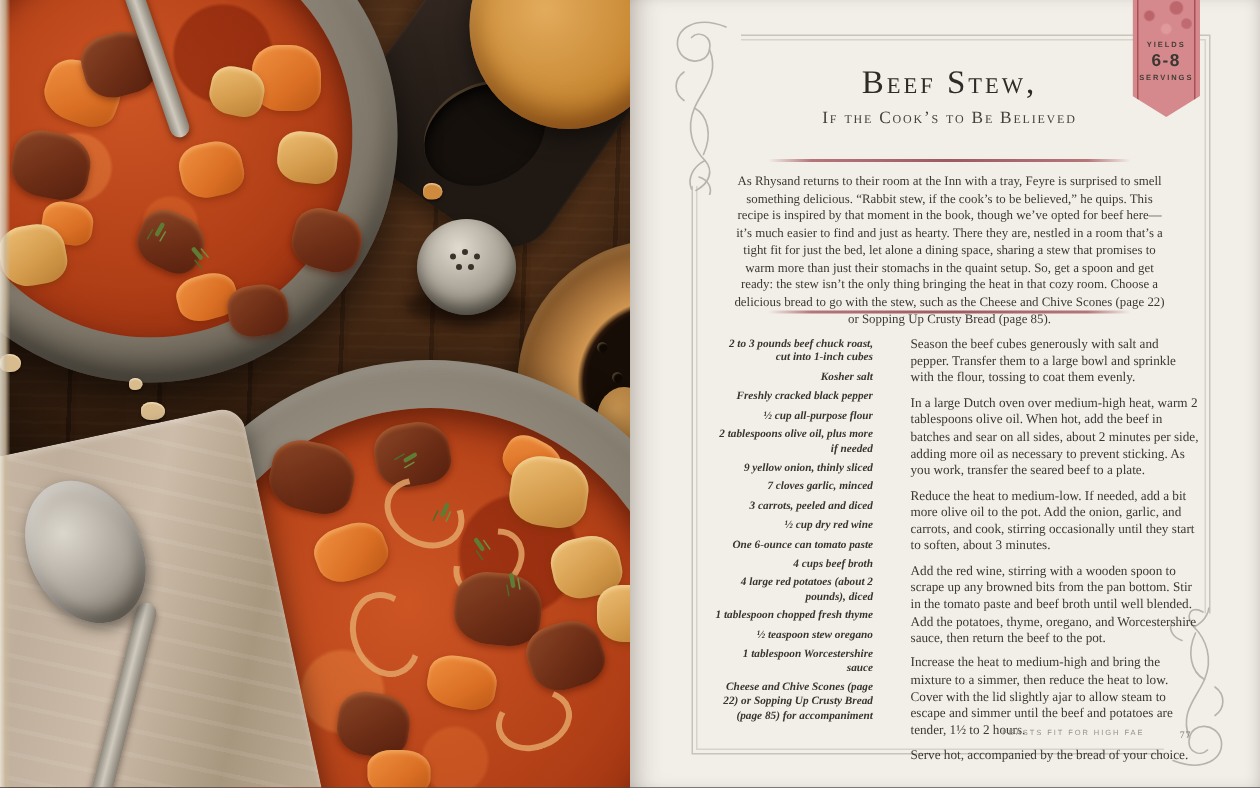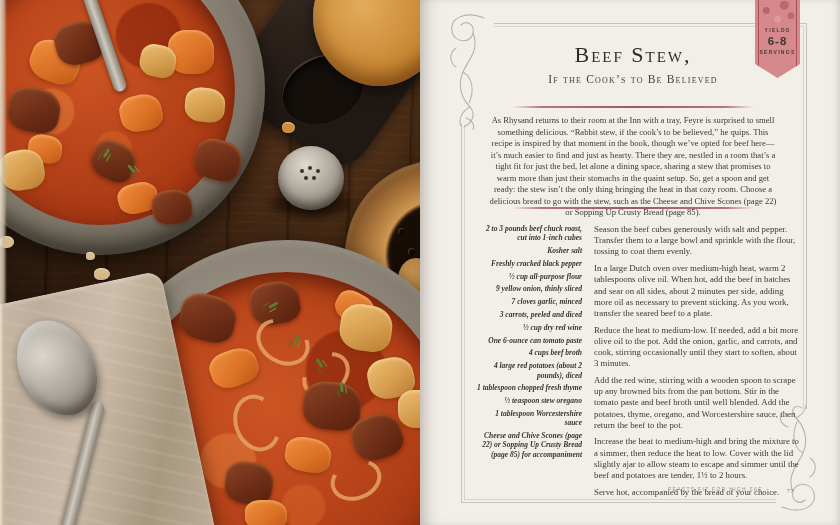--- a/index.html
+++ b/index.html
@@ -97,21 +97,21 @@
   .recipe-title{position:absolute;top:42px;left:41px;width:344px;margin:0;text-align:center;
     font-variant:small-caps;font-weight:500;font-size:22px;letter-spacing:2px;color:#2f2c27;}
   .recipe-subtitle{position:absolute;top:73px;left:41px;width:344px;margin:0;text-align:center;
     font-variant:small-caps;font-weight:500;font-size:11.5px;letter-spacing:1.2px;color:#45413b;}
   .divider{position:absolute;left:92px;width:242px;height:2px;border-radius:1px;
     background:linear-gradient(90deg, rgba(181,118,122,0), #b5767a 12%, #9d5a61 50%, #b5767a 88%, rgba(181,118,122,0));}
   .divider.top{top:106px;}
   .divider.bottom{top:207px;}
   .intro{position:absolute;top:115px;left:67px;width:292px;margin:0;text-align:center;
     font-size:8.6px;line-height:11.5px;color:#3c3833;}
-  .columns{position:absolute;top:224px;left:56px;right:40px;display:flex;gap:12px;}
+  .columns{position:absolute;top:224px;left:56px;right:40px;display:flex;gap:25px;}
   .ingredients{width:106px;flex:0 0 106px;text-align:right;}
   .ingredient{font-style:italic;font-weight:700;font-size:7.5px;line-height:9.3px;margin-bottom:3.5px;color:#38342e;}
   .instructions{flex:1;}
   .step{font-size:8.8px;line-height:11.2px;margin-bottom:5.5px;color:#3c3833;}
   .footer-chapter{position:absolute;right:77px;bottom:33px;font-size:5px;letter-spacing:1.3px;
     text-transform:uppercase;color:#94908a;font-family:"Liberation Sans",sans-serif;}
   .page-number{position:absolute;right:46px;bottom:31px;font-size:6.5px;letter-spacing:.5px;color:#807c74;}
 </style>
 </head>
 <body>
@@ -230,20 +230,21 @@
     <div class="divider top"></div>
     <p class="intro">As Rhysand returns to their room at the Inn with a tray, Feyre is surprised to smell something delicious. “Rabbit stew, if the cook’s to be believed,” he quips. This recipe is inspired by that moment in the book, though we’ve opted for beef here—it’s much easier to find and just as hearty. There they are, nestled in a room that’s a tight fit for just the bed, let alone a dining space, sharing a stew that promises to warm more than just their stomachs in the quaint setup. So, get a spoon and get ready: the stew isn’t the only thing bringing the heat in that cozy room. Choose a delicious bread to go with the stew, such as the Cheese and Chive Scones (page 22) or Sopping Up Crusty Bread (page 85).</p>
     <div class="divider bottom"></div>
 
     <div class="columns">
       <div class="ingredients">
           <div class="ingredient">2 to 3 pounds beef chuck roast, cut into 1-inch cubes</div>
           <div class="ingredient">Kosher salt</div>
           <div class="ingredient">Freshly cracked black pepper</div>
           <div class="ingredient">½ cup all-purpose flour</div>
+          <div class="ingredient">2 tablespoons olive oil, plus more if needed</div>
           <div class="ingredient">9 yellow onion, thinly sliced</div>
           <div class="ingredient">7 cloves garlic, minced</div>
           <div class="ingredient">3 carrots, peeled and diced</div>
           <div class="ingredient">½ cup dry red wine</div>
           <div class="ingredient">One 6-ounce can tomato paste</div>
           <div class="ingredient">4 cups beef broth</div>
           <div class="ingredient">4 large red potatoes (about 2 pounds), diced</div>
           <div class="ingredient">1 tablespoon chopped fresh thyme</div>
           <div class="ingredient">½ teaspoon stew oregano</div>
           <div class="ingredient">1 tablespoon Worcestershire sauce</div>

